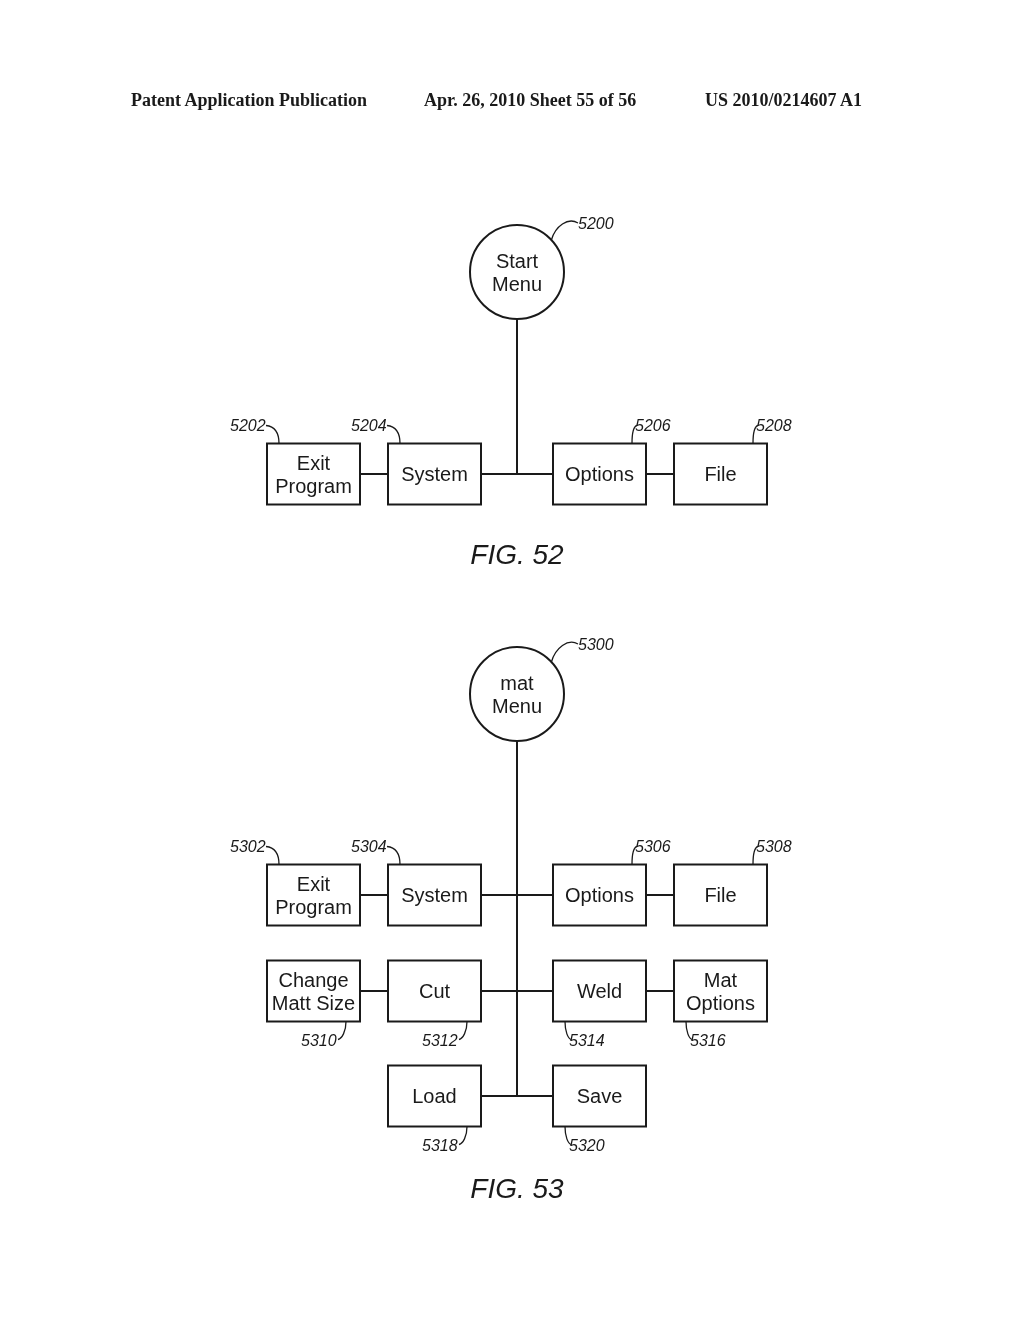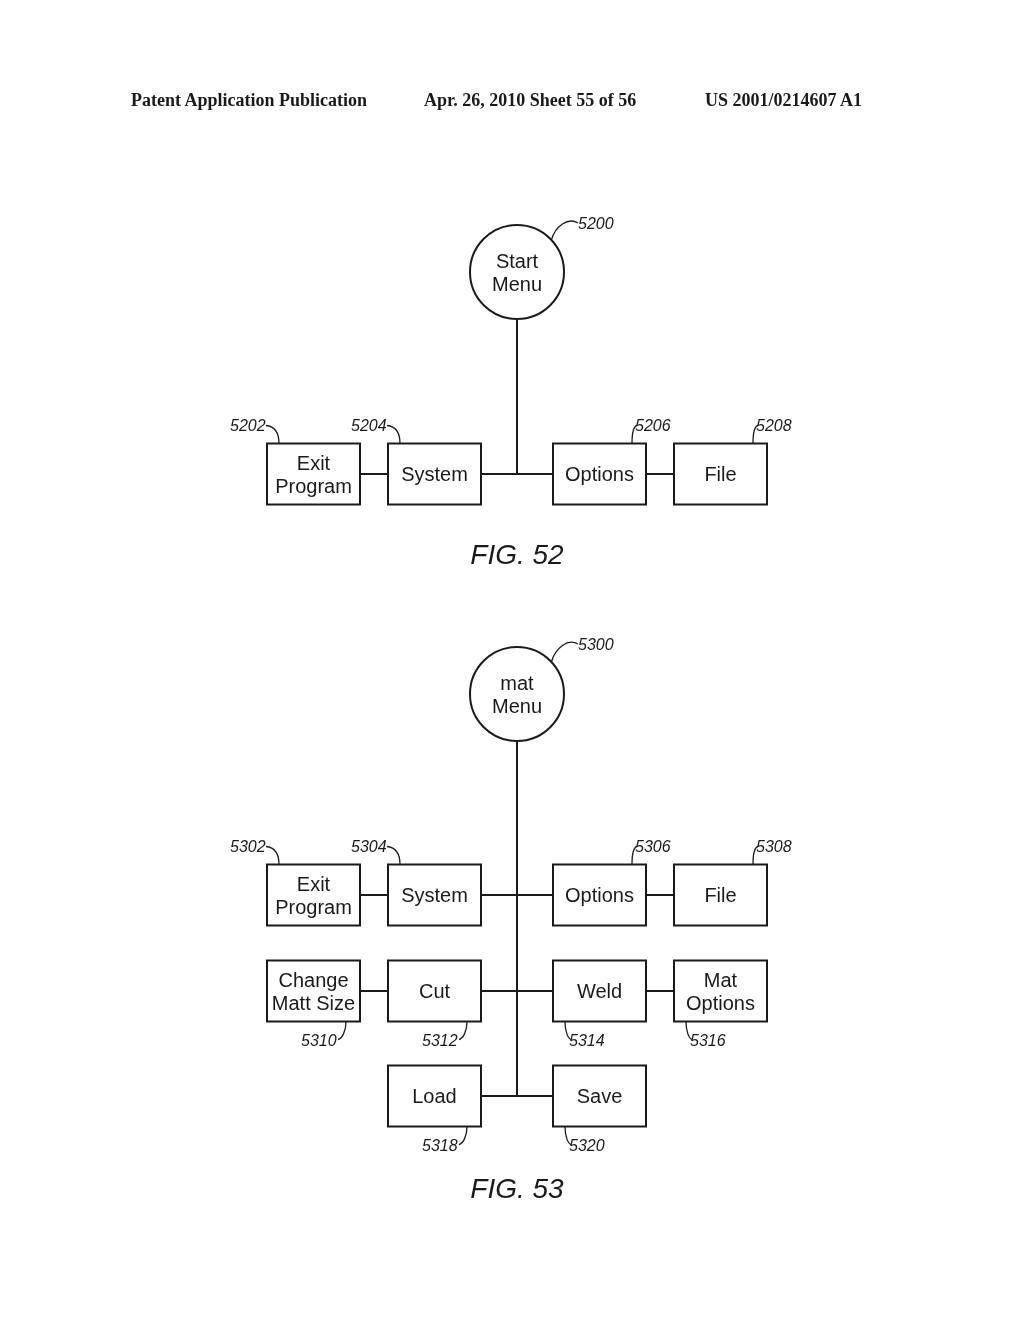--- a/index.html
+++ b/index.html
@@ -19,21 +19,21 @@
   .box { fill: #ffffff; stroke: #1a1a1a; stroke-width: 2; }
   .line { stroke: #1a1a1a; stroke-width: 2; fill: none; }
   .leader { stroke: #1a1a1a; stroke-width: 1.3; fill: none; }
 </style>
 </head>
 <body>
 
 <div class="header">
   <span id="hdr-left">Patent Application Publication</span>
   <span id="hdr-mid">Apr. 26, 2010  Sheet 55 of 56</span>
-  <span id="hdr-right">US 2001/0214607 A1</span>
+  <span id="hdr-right">US 2010/0214607 A1</span>
 </div>
 
 <svg id="drawing" width="1024" height="1320" viewBox="0 0 1024 1320">
     <g>
       <g>
         <circle cx="517" cy="272" r="47" class="box"></circle>
         <text x="517" y="267.5" class="node-text">Start</text>
         <text x="517" y="290.5" class="node-text">Menu</text>
         <path d="M551.3893768370696,239.96297827890328 C555.3893768370696,225.96297827890328 568,217 578,223" class="leader"></path>
         <text x="578" y="229" class="ref-text">5200</text>

